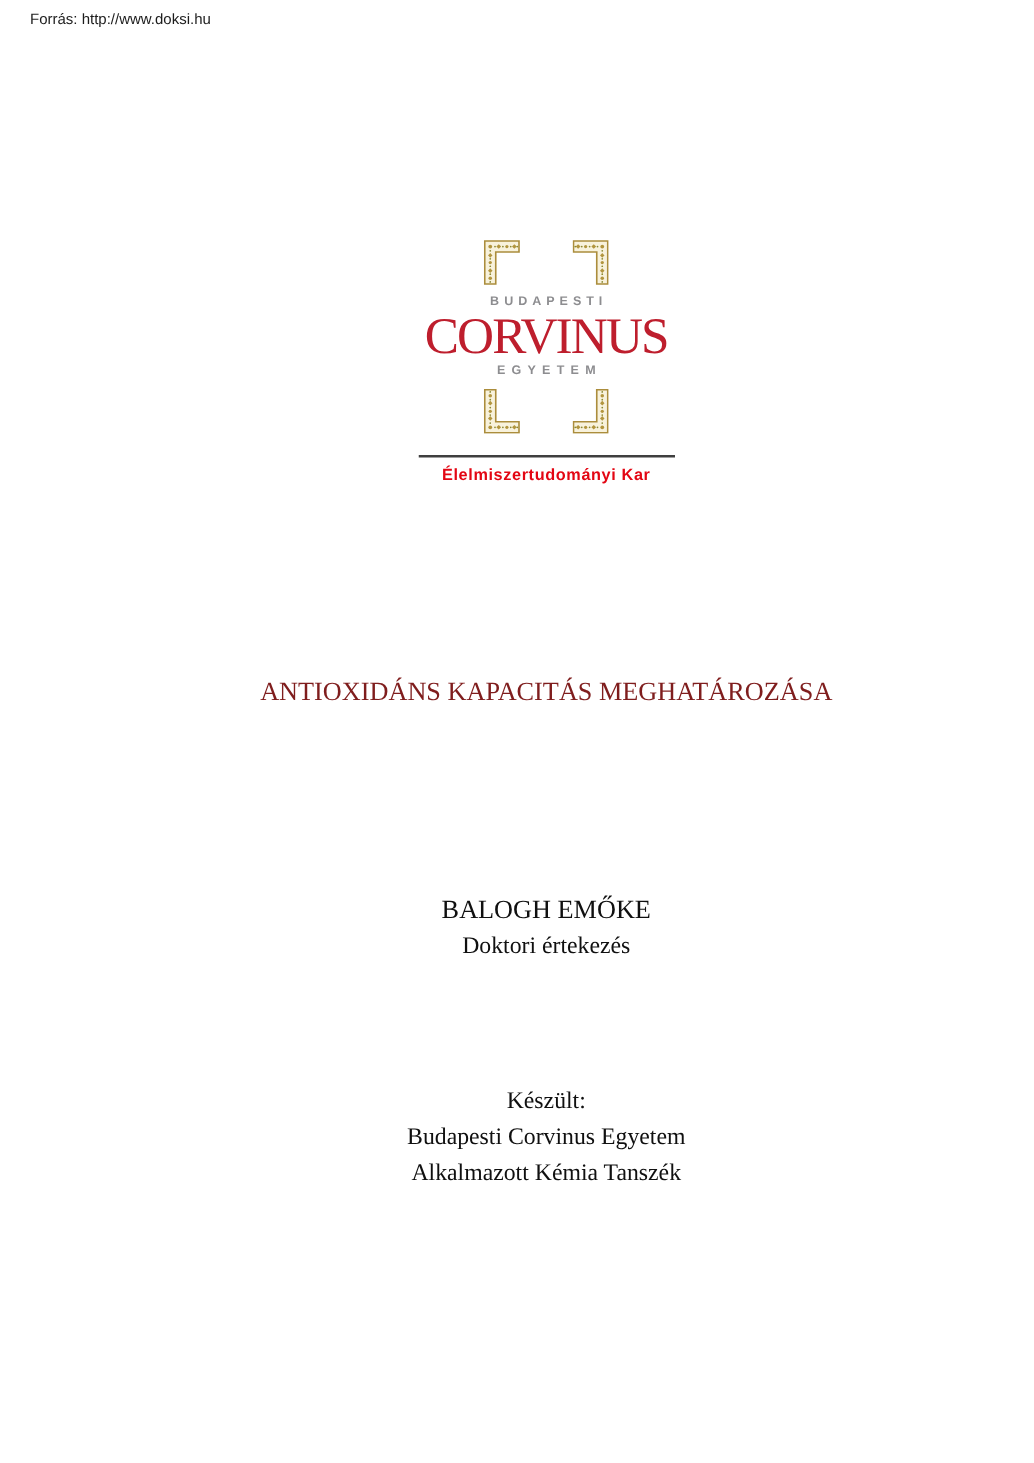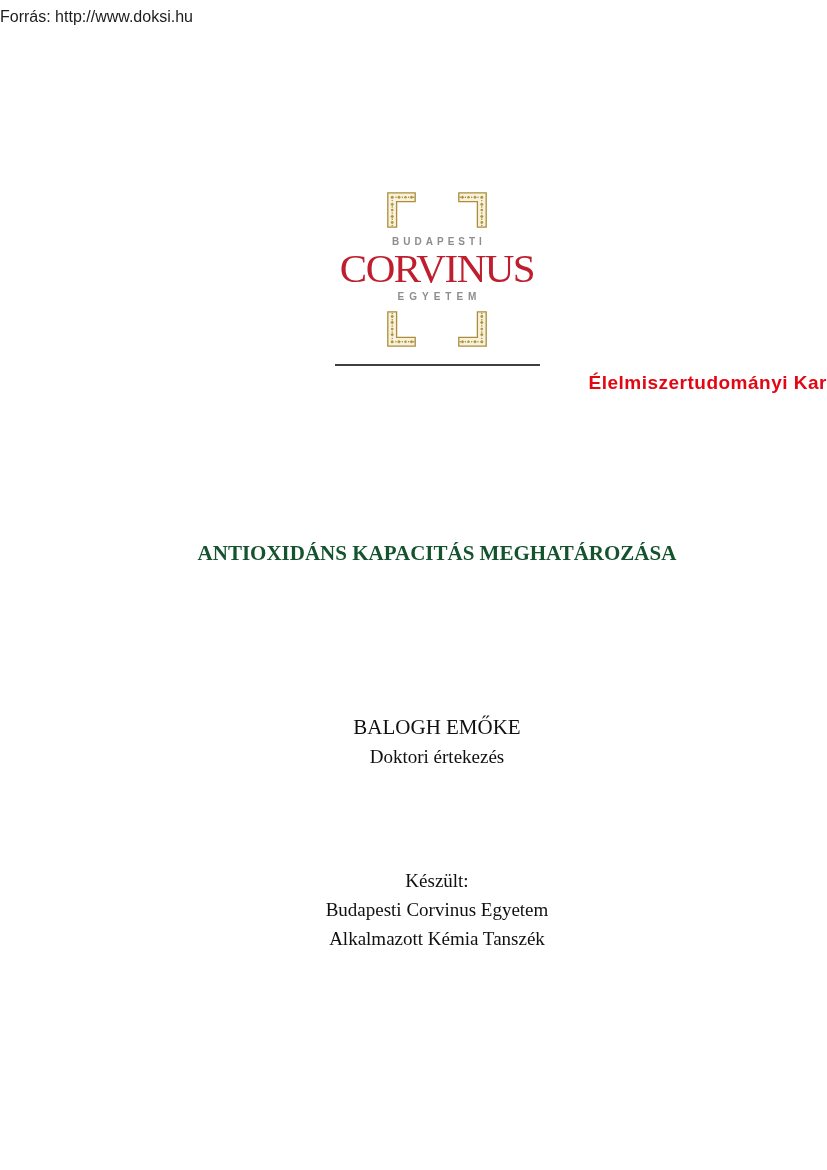--- a/index.html
+++ b/index.html
@@ -14,23 +14,23 @@
   .page{
     position:relative;
     width:827px;height:1170px;
     background:#ffffff;
     color:#101010;
     font-family:"Liberation Serif", serif;
     overflow:hidden;
   }
   
   .source-note{
-    position:absolute;left:0;top:8px;
+    position:absolute;left:24px;top:8px;
     font-family:"Liberation Sans", sans-serif;
-    font-size:16px;color:#1c1c1c;
+    font-size:12px;color:#1c1c1c;
   }
   
   .col{position:absolute;left:47px;width:780px;text-align:center;}
 
   
   .logo-block{top:192px;}
   .brackets-row{
     width:100px;margin:0 auto;
     display:flex;justify-content:space-between;align-items:flex-start;
   }
@@ -53,30 +53,29 @@
     letter-spacing:-1.5px;
     color:var(--corvinus-red);
   }
   .divider{
     width:205px;margin:17px auto 0 auto;
     border:none;border-top:2px solid var(--divider-dark);
   }
   .faculty{
     margin-top:6px;
     font-family:"Liberation Sans", sans-serif;
-    font-size:19px;font-weight:bold;letter-spacing:0.5px;
+    font-size:13px;font-weight:bold;letter-spacing:0.5px;
     color:var(--faculty-red);
-    text-align:right;
   }
 
   
   .title-block{
     top:537px;
-    font-weight:bold;font-size:21px;line-height:32px;
-    color:#14532d;
+    font-weight:normal;font-size:21px;line-height:32px;
+    color:#7f1d1d;
   }
   .title-line{white-space:pre-wrap;}
 
   
   .author-block{top:712px;line-height:30px;}
   .author-name{font-weight:normal;font-size:21px;}
   .thesis-type{font-size:19px;}
 
   
   .made-block{top:866px;line-height:29px;font-size:19px;}

